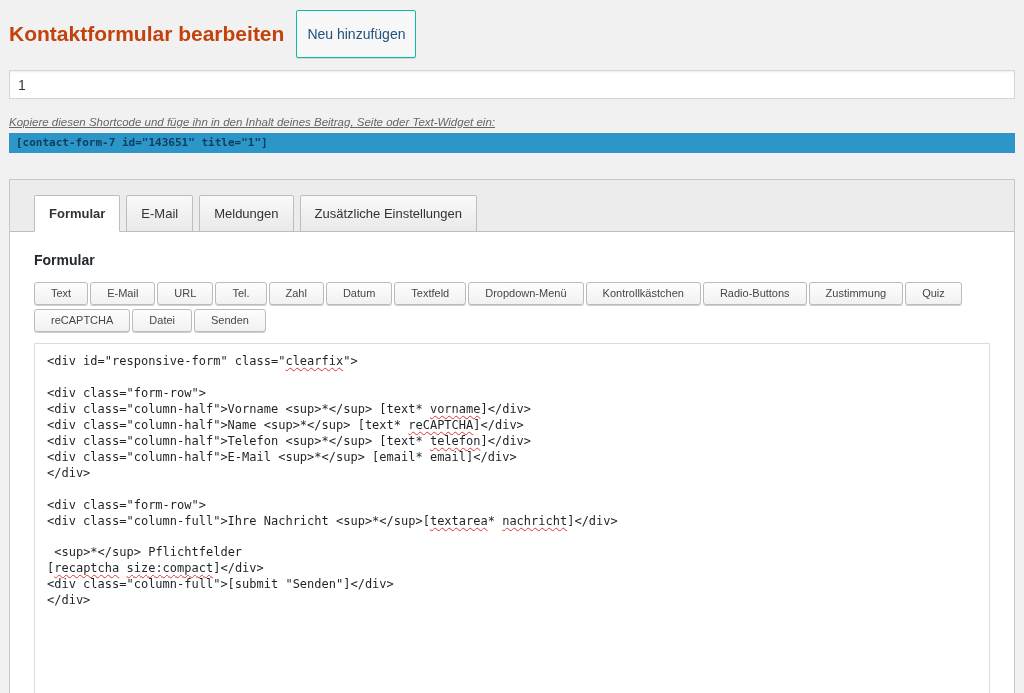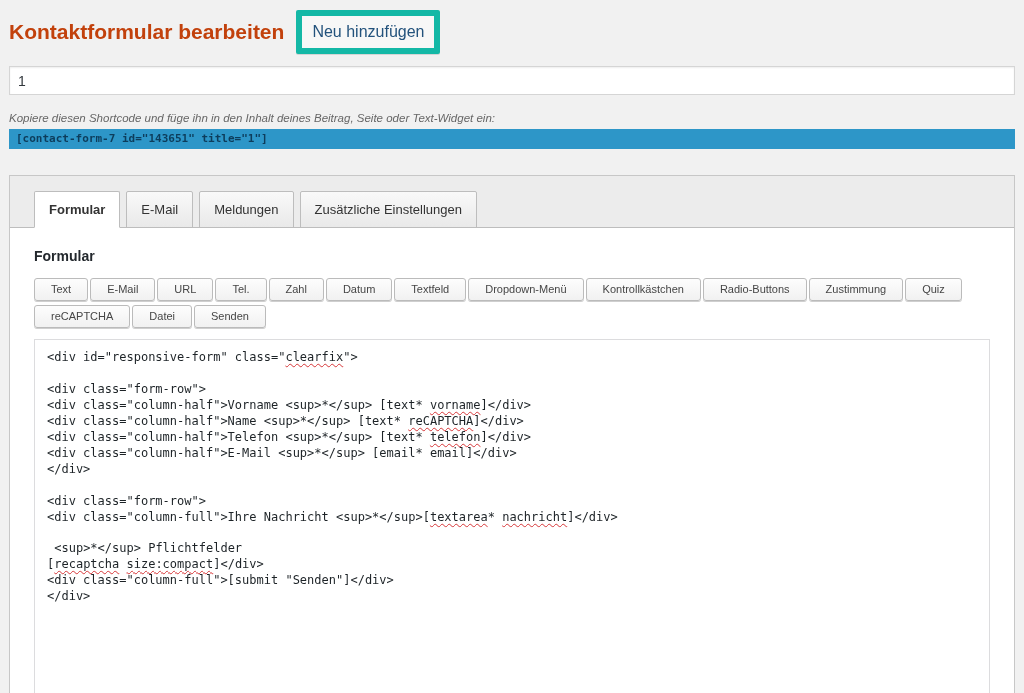--- a/index.html
+++ b/index.html
@@ -10,38 +10,38 @@
     color: #333;
     width: 1024px;
     min-height: 693px;
     padding: 6px 9px 10px 9px;
   }
 
   
   .header-row { display: flex; align-items: center; gap: 12px; margin: 4px 0 12px 0; }
   .page-title { font-size: 21px; font-weight: 600; color: #c2410c; margin: 0; line-height: 1.2; }
   .add-new-btn {
-    font-size: 16px; line-height: 1; padding: 8px 10px;
+    font-size: 14px; line-height: 1; padding: 16px 10px;
     color: #23527c; background: #f7f7f7;
-    border: 6px solid #14b8a6; border-radius: 2px;
+    border: 1px solid #14b8a6; border-radius: 2px;
     cursor: pointer; font-family: inherit;
     box-shadow: 0 1px 0 #d5d5d5;
   }
 
   
   .title-input {
     width: 100%; height: 29px; padding: 4px 8px;
     font-size: 14px; color: #32373c; background: #fff;
     border: 1px solid #d5d5d5; border-radius: 0;
     box-shadow: inset 0 1px 2px rgba(0,0,0,.07);
     font-family: inherit;
   }
 
   
-  .shortcode-desc { font-style: italic; font-size: 11.5px; color: #666; margin: 17px 0 5px 0; }
+  .shortcode-desc { font-style: italic; font-size: 11.5px; color: #666; margin: 17px 0 5px 0; text-decoration: underline; }
   .shortcode-bar {
     width: 100%; display: block;
     background: #2d96c8; color: #0d3d5c;
     font-family: "DejaVu Sans Mono", monospace;
     font-size: 11px; font-weight: bold;
     padding: 3px 7px 4px 7px;
     border: none; cursor: text;
     user-select: all;
   }
 

